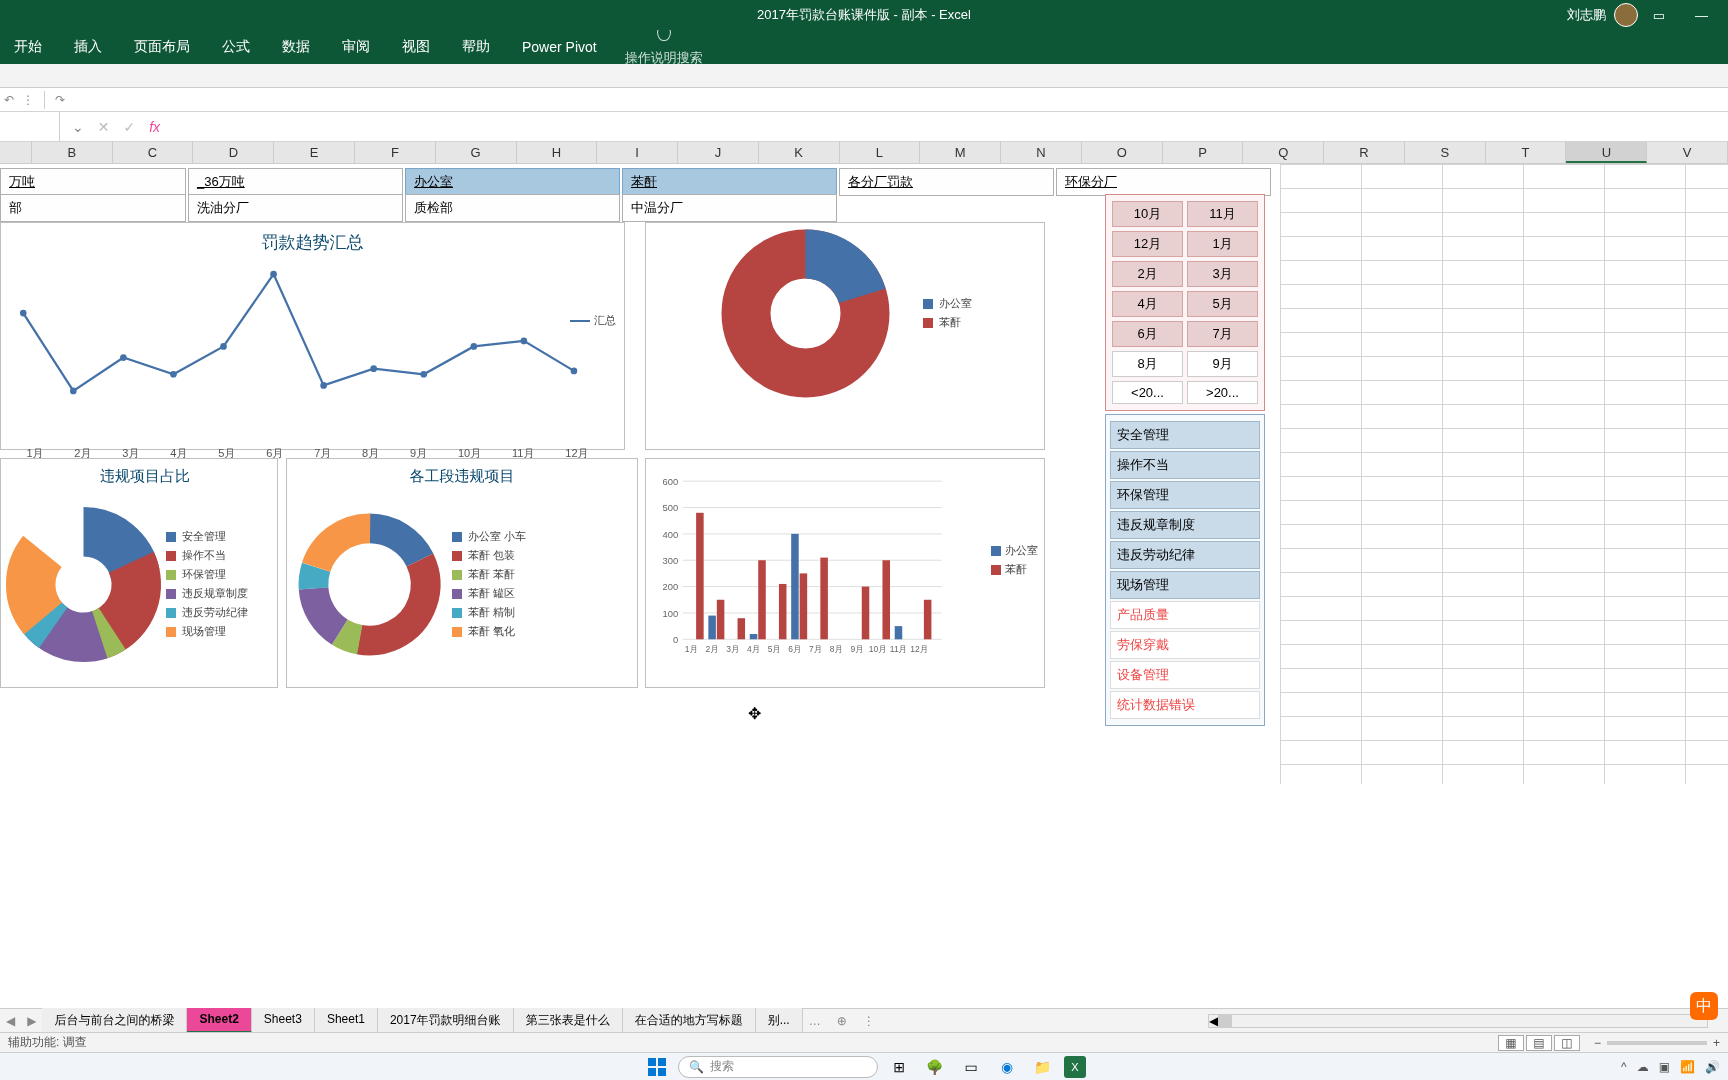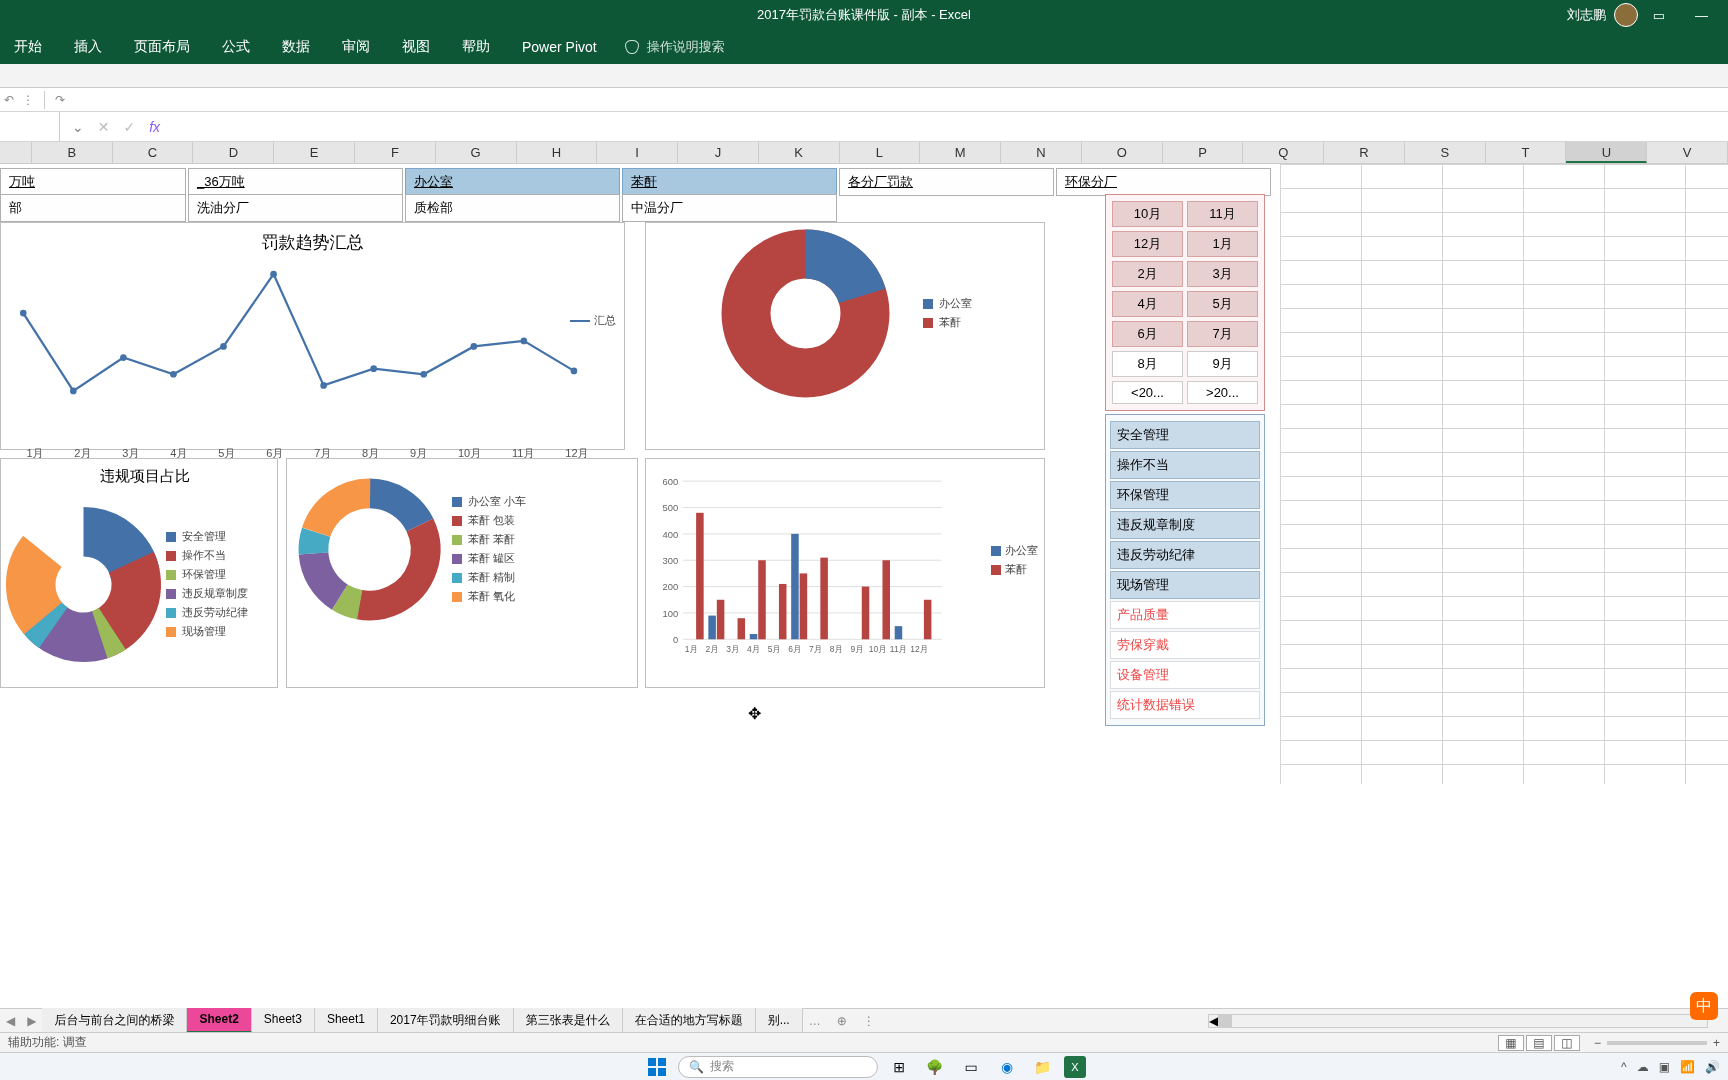--- a/index.html
+++ b/index.html
@@ -8,35 +8,35 @@
 
 .titlebar { height:30px; background:#0d5737; color:#fff; display:flex; align-items:center; justify-content:center; position:relative; font-size:13px; }
 .titlebar .user { position:absolute; right:90px; display:flex; align-items:center; gap:8px; }
 .titlebar .avatar { width:24px; height:24px; border-radius:50%; background:#8a6d3b; border:1px solid #fff; }
 .titlebar .winbtn { position:absolute; right:0; display:flex; gap:30px; padding-right:20px; }
 .titlebar .winbtn span { cursor:pointer; }
 
 
 .ribbon-tabs { height:34px; background:#0d5737; color:#fff; display:flex; align-items:center; font-size:14px; gap:4px; }
 .ribbon-tabs .tab { padding:8px 14px; cursor:pointer; }
-.ribbon-tabs .search-hint { display:flex; align-items:center; gap:8px; margin-left:10px; color:#d0e0d8; font-size:13px;}
+.ribbon-tabs .search-hint { display:flex; align-items:center; gap:8px; margin-left:10px; color:#d0e0d8; font-size:13px;flex-direction:column;}
 .ribbon-tabs .bulb { width:14px; height:14px; border:1.5px solid #d0e0d8; border-radius:50% 50% 50% 50% / 40% 40% 70% 70%; }
 
 
 .ribbon-body { height:24px; border-bottom:1px solid #ccc; background:#f3f3f3; }
 
 
 .formula-row { height:24px; border-bottom:1px solid #d4d4d4; background:#fff; display:flex; align-items:center; font-size:12px; }
 .formula-row .divider { width:1px; height:18px; background:#ccc; margin:0 6px; }
 .formula-row .btn { color:#888; padding:0 4px; }
 
 .namebox-row { height:30px; border-bottom:1px solid #d4d4d4; background:#fff; display:flex; align-items:center; }
 .namebox-row .namebox { width:60px; border-right:1px solid #ccc; height:100%; display:flex; align-items:center; padding-left:6px; font-size:12px; color:#666;}
 .namebox-row .controls { display:flex; align-items:center; gap:14px; padding:0 12px; color:#888; font-size:14px;}
-.namebox-row .fx { font-style:italic; color:#8b5cf6; }
+.namebox-row .fx { font-style:italic; color:#ec4899; }
 
 
 .col-headers { height:22px; display:flex; background:#e6e6e6; border-bottom:1px solid #ccc; font-size:13px; color:#333; position:relative;}
 .col-headers .corner { width:32px; background:#e6e6e6; border-right:1px solid #ccc;}
 .col-headers .col { width:81px; text-align:center; border-right:1px solid #ccc; line-height:22px;}
 .col-headers .col.sel { background:#d2d2d2; border-bottom:2px solid #217346;}
 
 
 .grid-area { height:620px; position:relative; background:#fff; }
 .grid-area::before { content:""; position:absolute; left:1280px; top:0; width:448px; height:100%;
@@ -45,21 +45,21 @@
 
 
 .slicer-row { position:absolute; left:0; top:4px; display:flex; gap:2px;text-decoration:underline;}
 .slicer-row2 { position:absolute; left:0; top:30px; display:flex; gap:2px;}
 .slicer-btn { border:1px solid #b0b0b0; background:#fefefe; padding:4px 8px; font-size:13px; width:215px; cursor:pointer;}
 .slicer-btn.w1 { width:186px;}
 .slicer-btn.sel { background:#a8c8e0; border-color:#7aa5c8;}
 
 
 .panel { position:absolute; background:#fff; border:1px solid #bfbfbf; }
-.panel-title { text-align:center; font-size:17px; color:#000000; padding:8px 0;}
+.panel-title { text-align:center; font-size:17px; color:#0c4a6e; padding:8px 0;}
 
 
 .c-line { left:0; top:58px; width:625px; height:228px; }
 .c-line svg { width:100%; height:180px; }
 .c-line .legend { position:absolute; right:8px; top:90px; font-size:11px; color:#444; display:flex; align-items:center; gap:4px;}
 .c-line .legend .sw { width:20px; height:2px; background:#4472a8;}
 .c-line .xaxis { display:flex; justify-content:space-around; font-size:11px; color:#555; padding:0 20px 0 10px;}
 
 
 .c-donut1 { left:0; top:294px; width:278px; height:230px;}
@@ -299,20 +299,21 @@
           </div>
           <div class="li">
             <span class="sw" style="background:#f79646"></span>
             <span>现场管理</span>
           </div>
         </div>
     </div>
   </div>
 
   <div class="panel c-donut2" style="left:286px;">
+    <div class="panel-title" style="font-size:15px;">各工段违规项目</div>
     <div class="donut-wrap">
       <svg viewBox="0 0 100 100">
         <circle cx="50" cy="50" r="34" fill="none" stroke-width="18" stroke="#4472a8" stroke-dasharray="38 214" transform="rotate(-90 50 50)"></circle>
         <circle cx="50" cy="50" r="34" fill="none" stroke-width="18" stroke="#b64441" stroke-dasharray="75 214" transform="rotate(-26 50 50)"></circle>
         <circle cx="50" cy="50" r="34" fill="none" stroke-width="18" stroke="#9bbb59" stroke-dasharray="13 214" transform="rotate(100 50 50)"></circle>
         <circle cx="50" cy="50" r="34" fill="none" stroke-width="18" stroke="#7d60a0" stroke-dasharray="32 214" transform="rotate(122 50 50)"></circle>
         <circle cx="50" cy="50" r="34" fill="none" stroke-width="18" stroke="#46aac5" stroke-dasharray="13 214" transform="rotate(176 50 50)"></circle>
         <circle cx="50" cy="50" r="34" fill="none" stroke-width="18" stroke="#f79646" stroke-dasharray="43 214" transform="rotate(198 50 50)"></circle>
       </svg>
       <div class="legend-list" id="donut2-leg">

